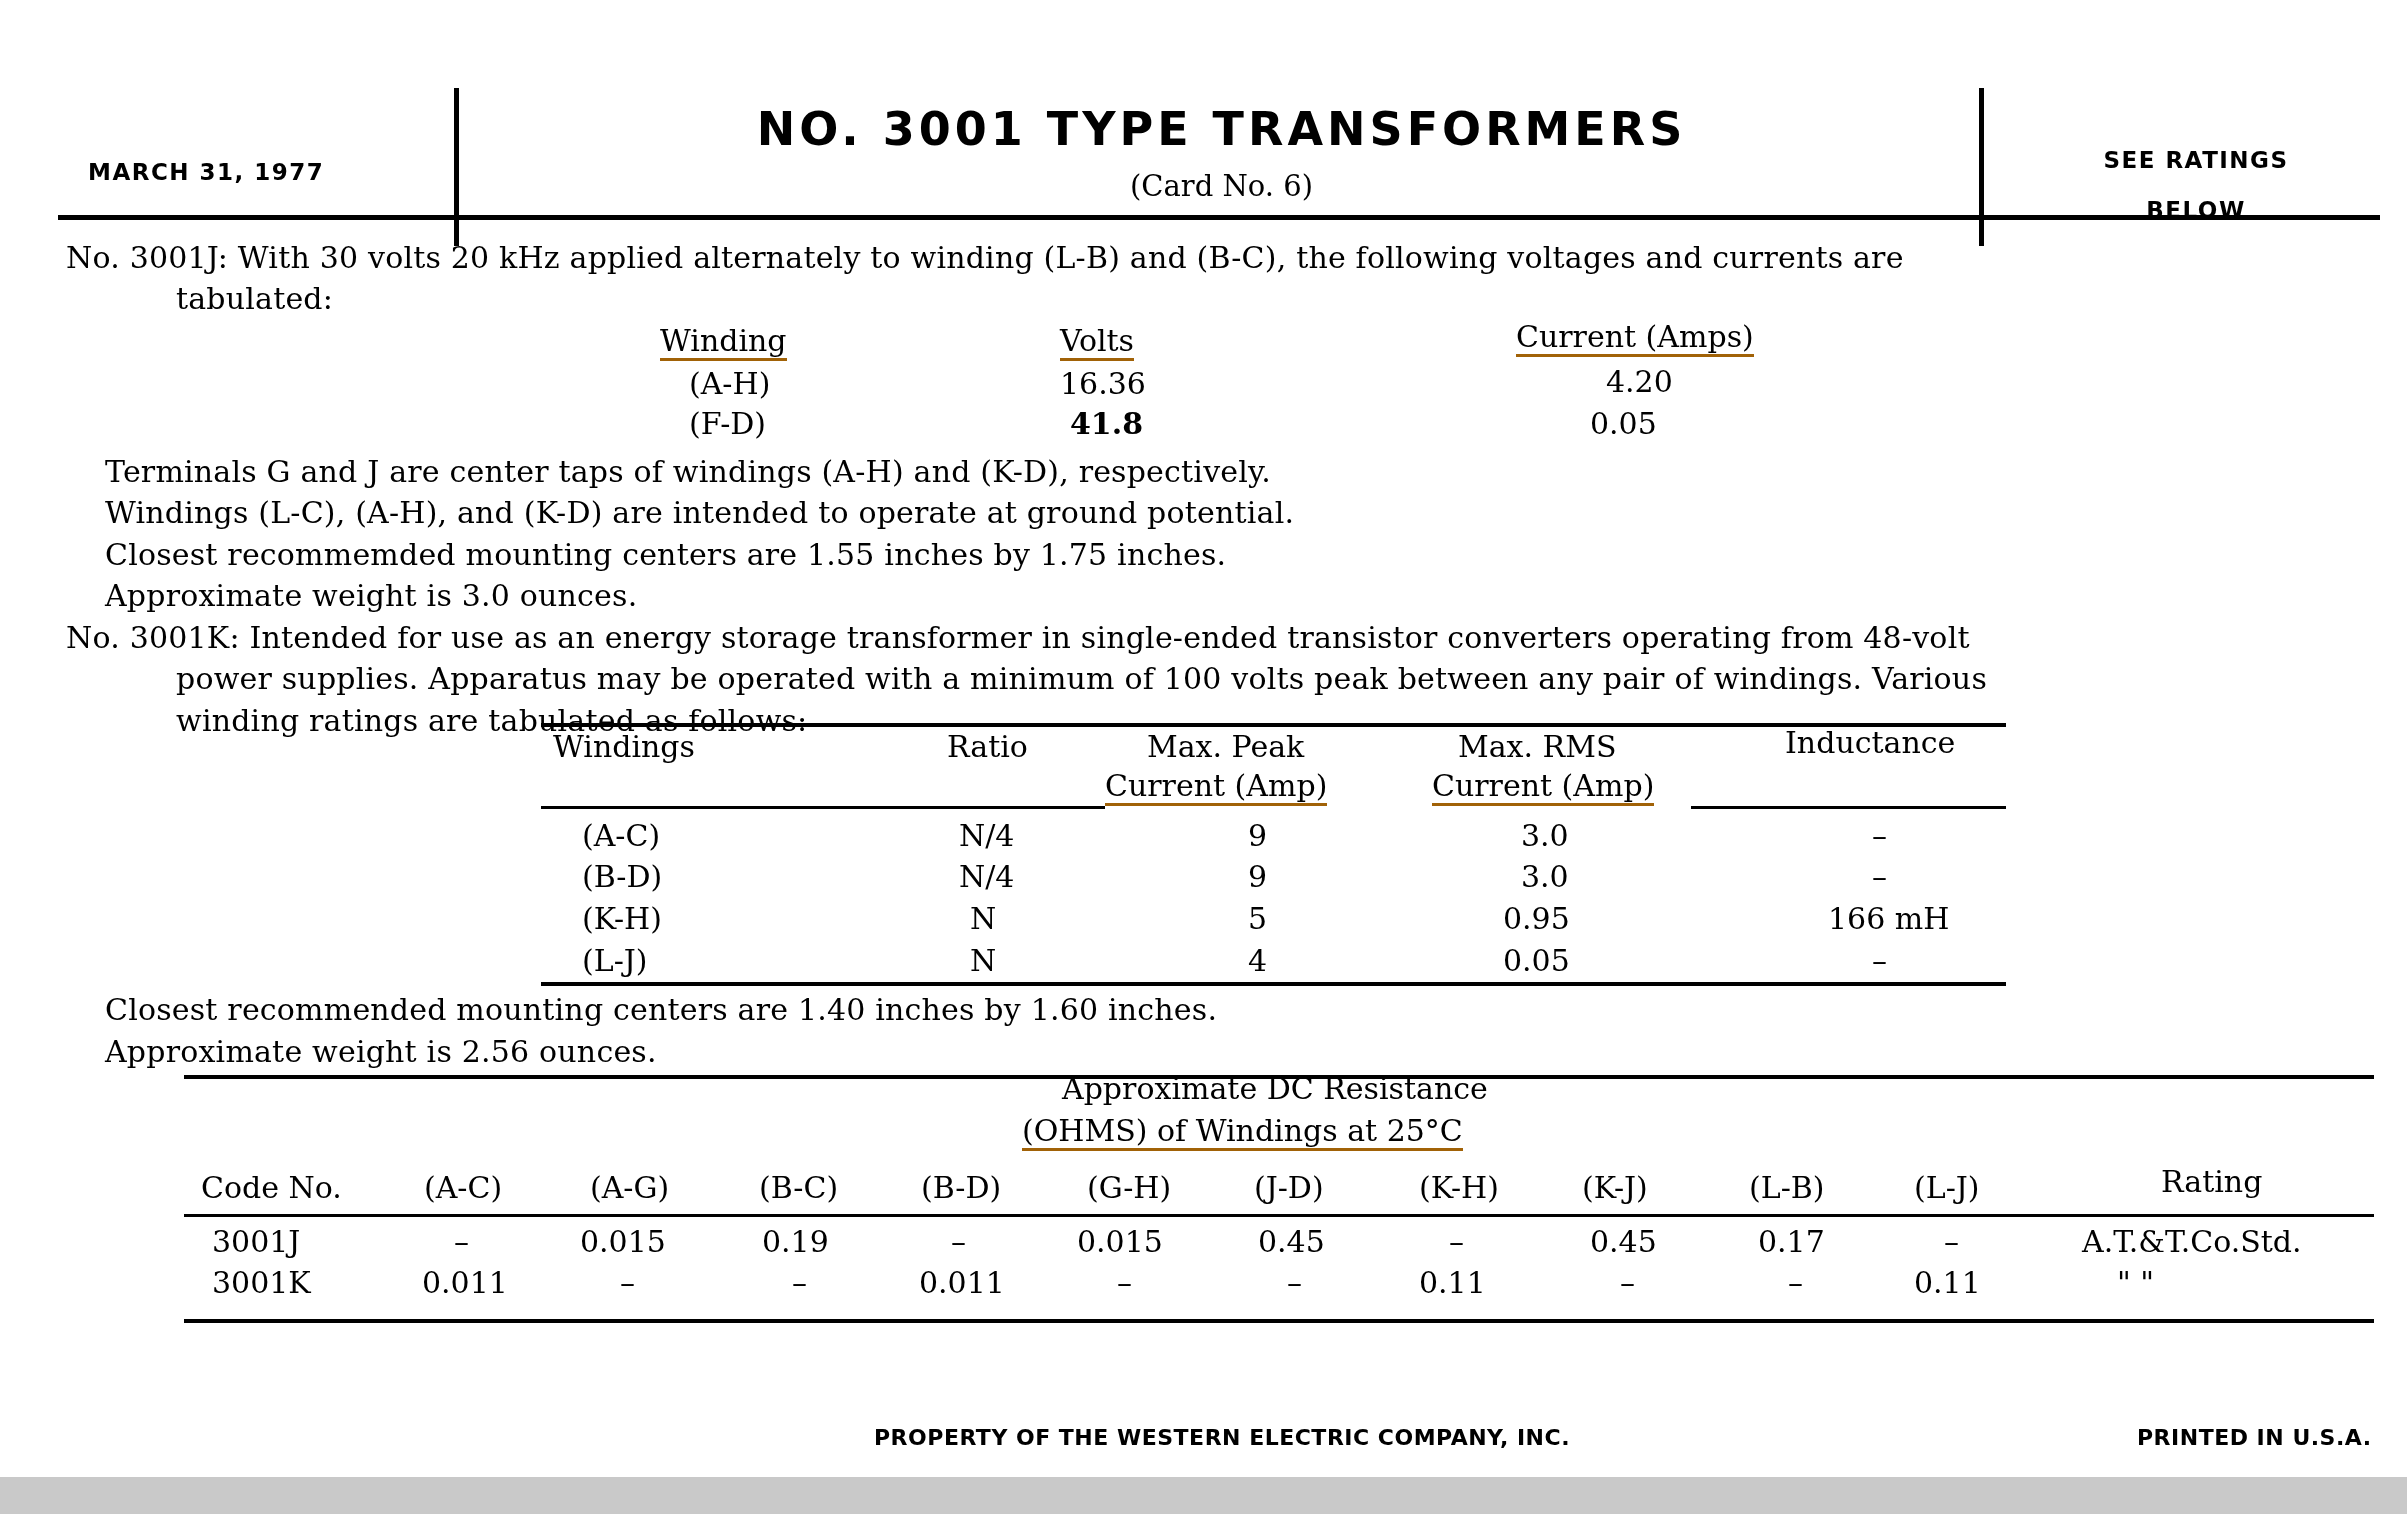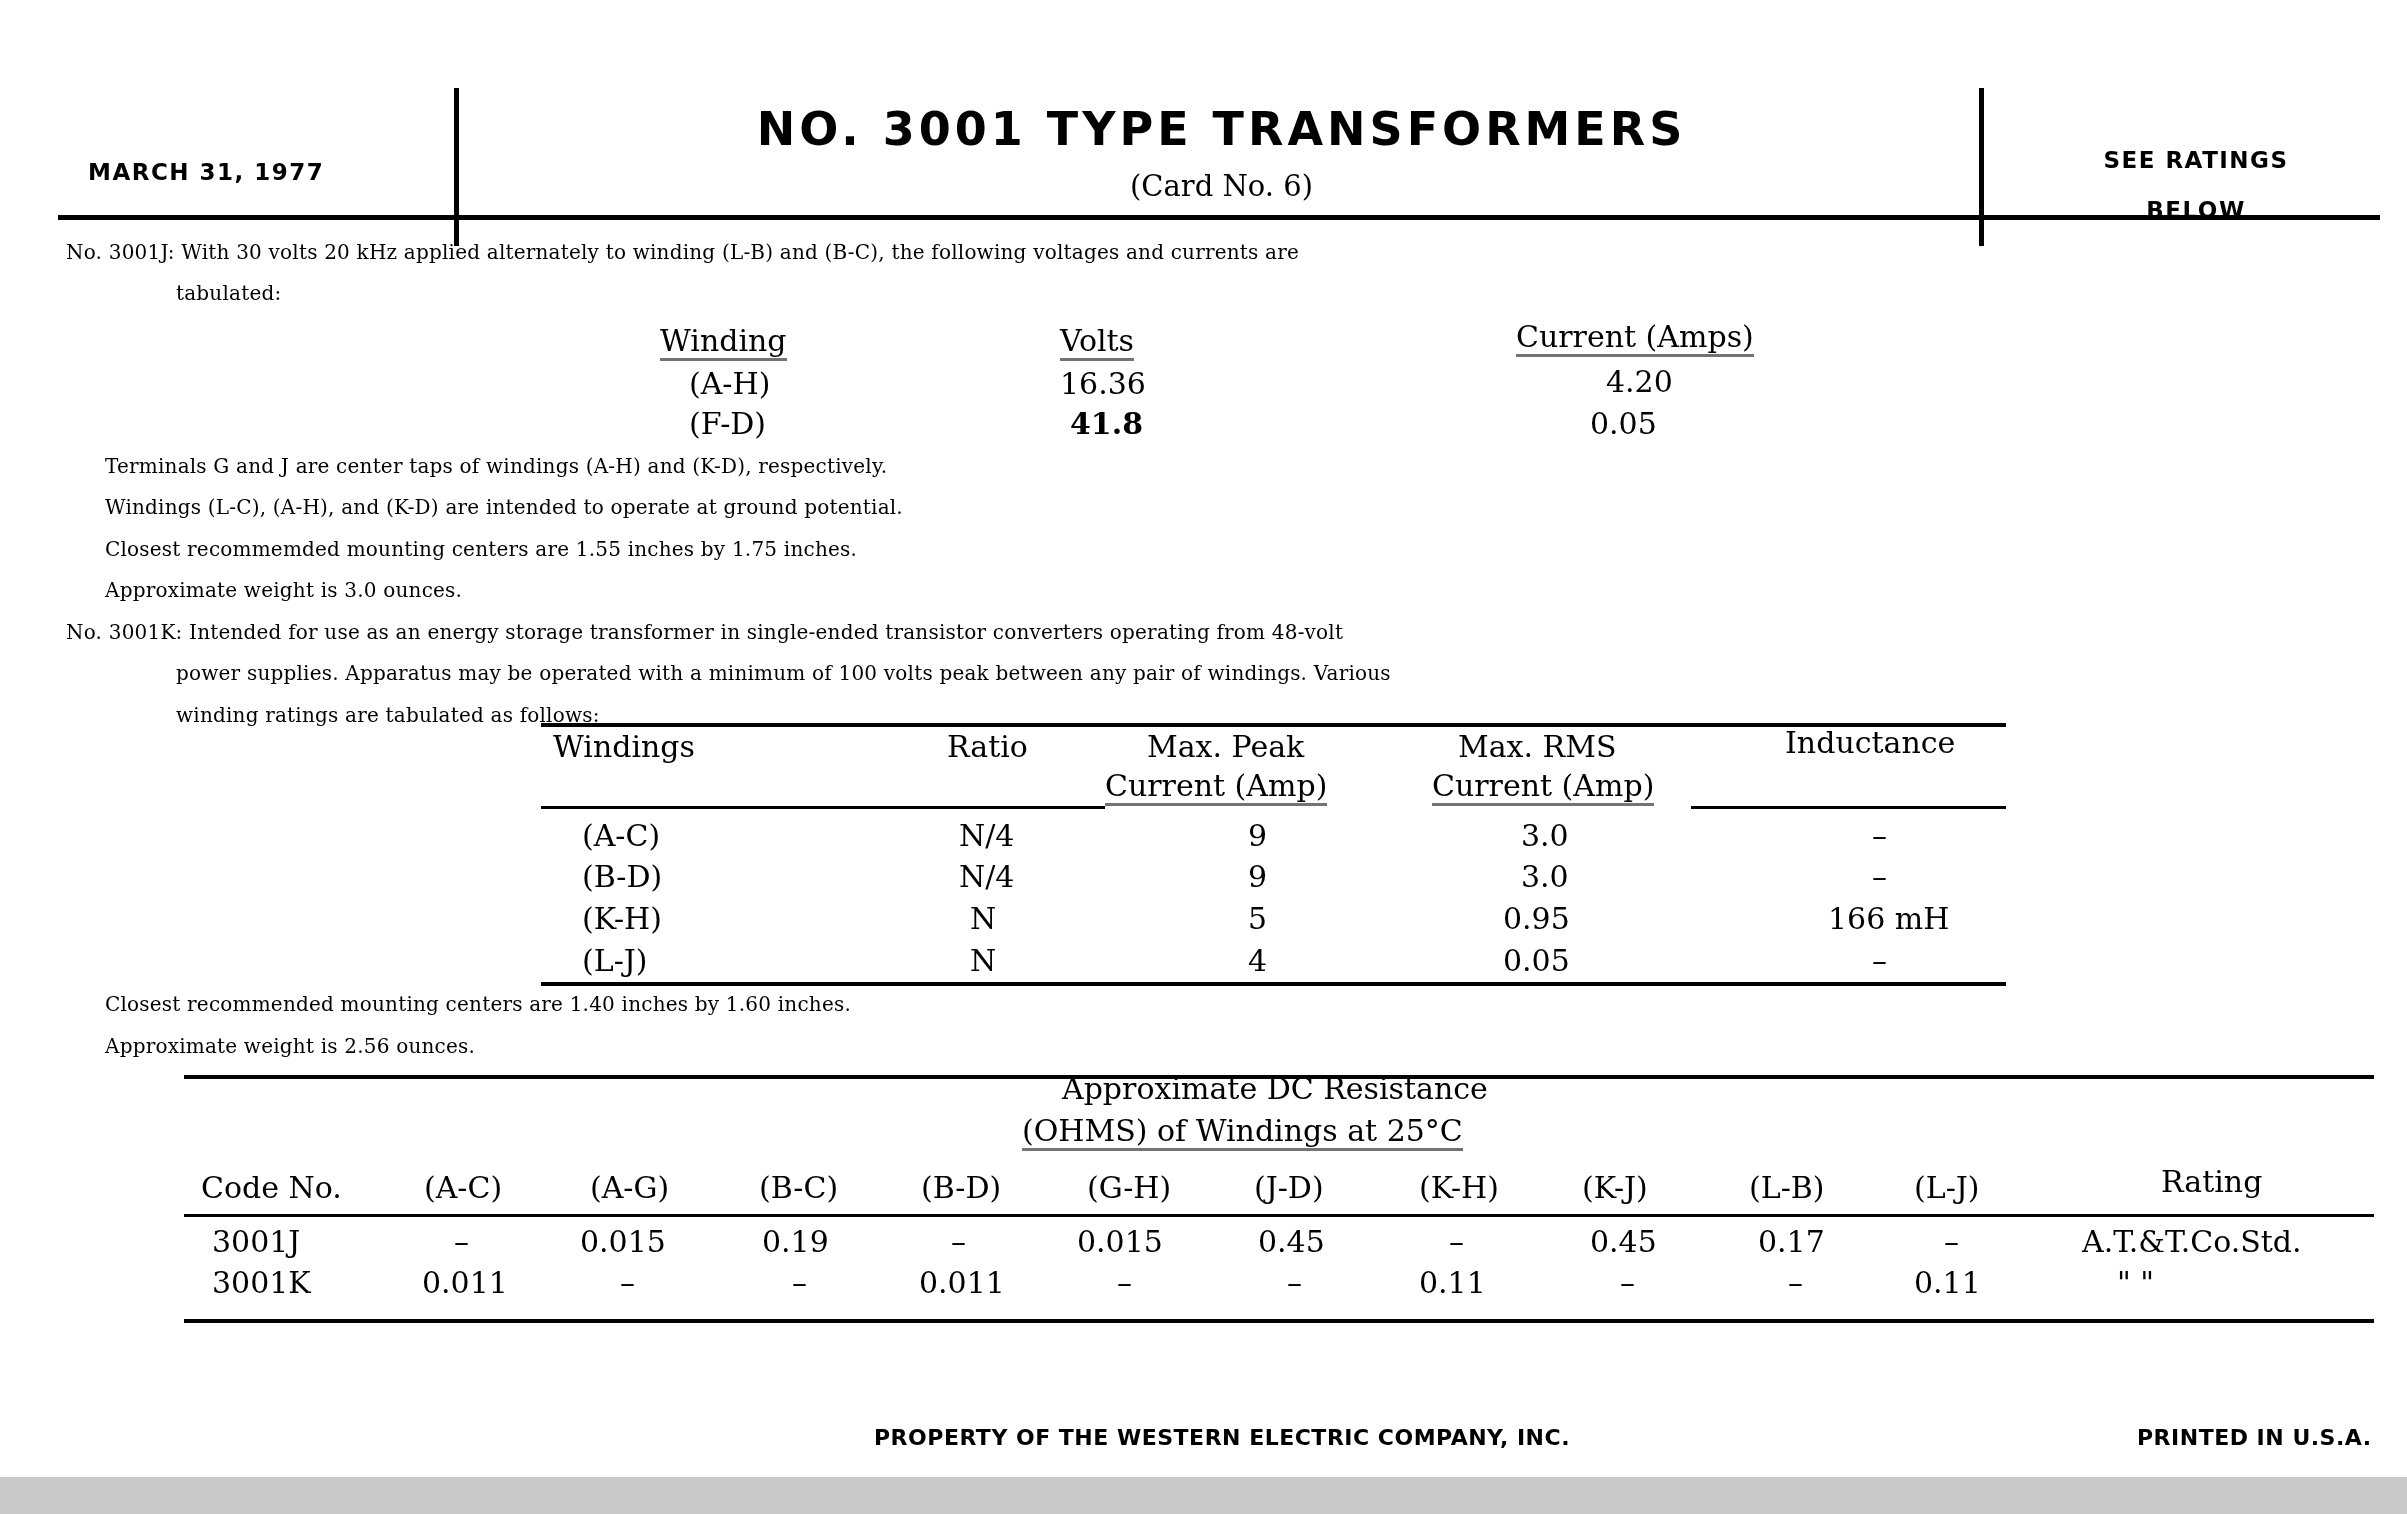--- a/index.html
+++ b/index.html
@@ -113,33 +113,33 @@
     position: absolute;
     left: 40px;
     top: 201px;
     width: 2322px;
     height: 5px;
     background: #000;
   }
   .txt {
     position: absolute;
     font-family: "DejaVu Serif", serif;
-    font-size: 20px;
+    font-size: 30px;
     white-space: nowrap;
     letter-spacing: 0.2px;
   }
 
   
   .tbl {
     position: absolute;
     font-family: "DejaVu Serif", serif;
     font-size: 30px;
   }
   .cell { position: absolute; white-space: nowrap; }
-  .uline { border-bottom: 3px solid #737373; }
+  .uline { border-bottom: 3px solid #a16207; }
   .rule { position: absolute; background: #000; height: 3px; }
   .rule.thick { height: 4px; }
 
   
   .footer-left {
     position: absolute;
     left: 856px;
     top: 1411px;
     font-family: "DejaVu Sans", sans-serif;
     font-weight: bold;

